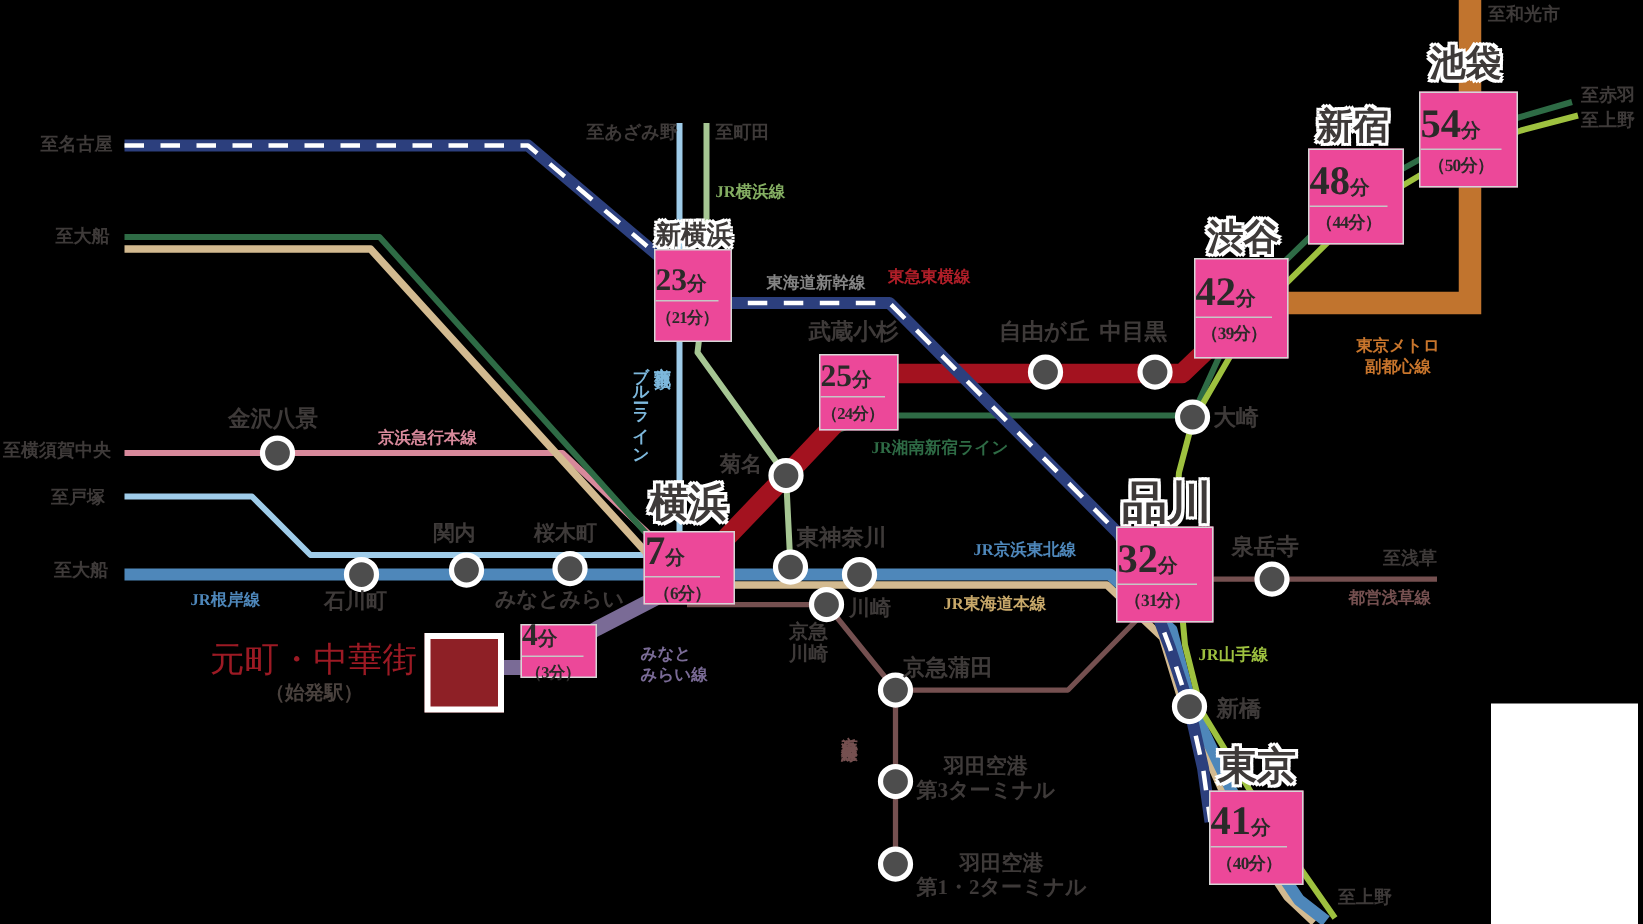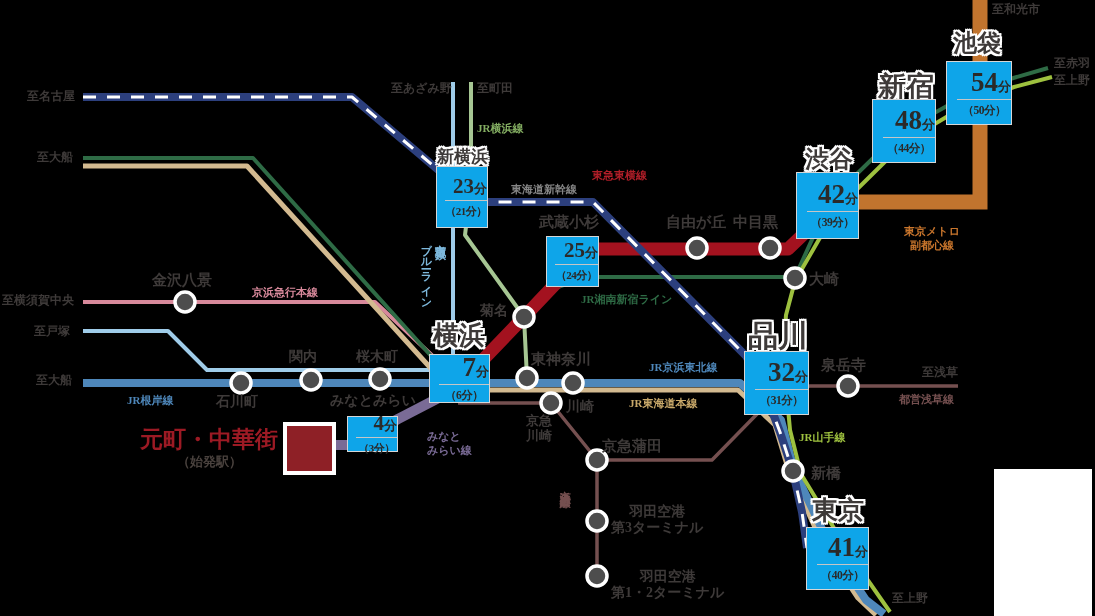--- a/index.html
+++ b/index.html
@@ -15,34 +15,34 @@
   
   .big{position:absolute;color:#3e3a39;font-weight:bold;white-space:nowrap;line-height:1;
        text-shadow:-2px -2px 0 #fff,2px -2px 0 #fff,-2px 2px 0 #fff,2px 2px 0 #fff,
                    0 -2px 0 #fff,0 2px 0 #fff,-2px 0 0 #fff,2px 0 0 #fff;}
   
   .ln{position:absolute;font-size:11px;font-weight:bold;white-space:nowrap;line-height:1.3;}
   .vert{writing-mode:vertical-rl;text-orientation:upright;letter-spacing:1px;}
   
   .c-negishi{color:#4e87ba;} .c-pink{color:#d8899b;} .c-purple{color:#7a6b96;}
   .c-lblue{color:#7db8dc;} .c-lgreen{color:#84ae62;} .c-gray{color:#858585;}
-  .c-red{color:#b01e28;} .c-dgreen{color:#2e6b45;} .c-tan{color:#c9a96a;}
+  .c-red{color:#b01e28;margin-top:10px;} .c-dgreen{color:#2e6b45;} .c-tan{color:#c9a96a;}
   .c-orange{color:#c8752c;} .c-maroon{color:#755050;} .c-yamanote{color:#9ec13f;}
   
-  .badge{position:absolute;background:#0ea5e9;border:1px solid #d6d6d6;box-sizing:border-box;
-         display:flex;flex-direction:column;align-items:flex-end;justify-content:center;
+  .badge{position:absolute;background:#ec4899;border:1px solid #d6d6d6;box-sizing:border-box;
+         display:flex;flex-direction:column;align-items:flex-start;justify-content:center;
          color:#2b2a29;text-align:center;}
   .btime{line-height:1;white-space:nowrap;}
   .bnum{font-size:27px;font-weight:bold;}
   .bunit{font-size:13px;font-weight:bold;}
   .bparen{font-size:11.5px;font-weight:bold;letter-spacing:-0.5px;border-top:1px solid #c6c6c6;
           padding-top:3px;margin-top:3px;width:84%;white-space:nowrap;}
   .badge.sm .bnum{font-size:21px;}
   .badge.sm .bparen{font-size:11px;}
-  .start-name{position:absolute;color:#9c1a24;font-size:23px;font-weight:bold;white-space:nowrap;line-height:1;}
+  .start-name{position:absolute;color:#9c1a24;font-size:23px;font-weight:normal;white-space:nowrap;line-height:1;}
   .start-note{position:absolute;color:#4a423e;font-size:13px;font-weight:bold;white-space:nowrap;line-height:1;}
   .start-square{position:absolute;width:45px;height:45px;background:#8e2026;border:4px solid #fff;box-sizing:content-box;}
   .white-panel{position:absolute;background:#fff;}
 </style>
 </head>
 <body>
 
 <div id="map">
 
   <svg id="rails" width="1095" height="616" viewBox="0 0 1095 616">
@@ -157,21 +157,21 @@
   <div class="st md" style="left:539px;top:214px">武蔵小杉</div>
   <div class="st md" style="left:666px;top:214px">自由が丘</div>
   <div class="st md" style="left:733px;top:214px">中目黒</div>
   <div class="st md" style="left:809px;top:271px">大崎</div>
   <div class="st md" style="left:821px;top:357px">泉岳寺</div>
   <div class="st md" style="left:811px;top:465px">新橋</div>
 
   <div class="big" style="left:437px;top:148px;font-size:17px">新横浜</div>
   <div class="big" style="left:433px;top:323px;font-size:26px">横浜</div>
   <div class="big" style="left:805px;top:147px;font-size:24px">渋谷</div>
-  <div class="big" style="left:878px;top:73px;font-size:28px">新宿</div>
+  <div class="big" style="left:878px;top:73px;font-size:24px">新宿</div>
   <div class="big" style="left:953px;top:31px;font-size:24px">池袋</div>
   <div class="big" style="left:748px;top:321px;font-size:30px">品川</div>
   <div class="big" style="left:812px;top:498px;font-size:26px">東京</div>
 
   <div class="badge sm" style="left:436px;top:166px;width:52px;height:62px">
     <div class="btime"><span class="bnum">23</span><span class="bunit">分</span></div>
     <div class="bparen">（21分）</div>
   </div>
   <div class="badge" style="left:429px;top:354px;width:61px;height:49px">
     <div class="btime"><span class="bnum">7</span><span class="bunit">分</span></div>

